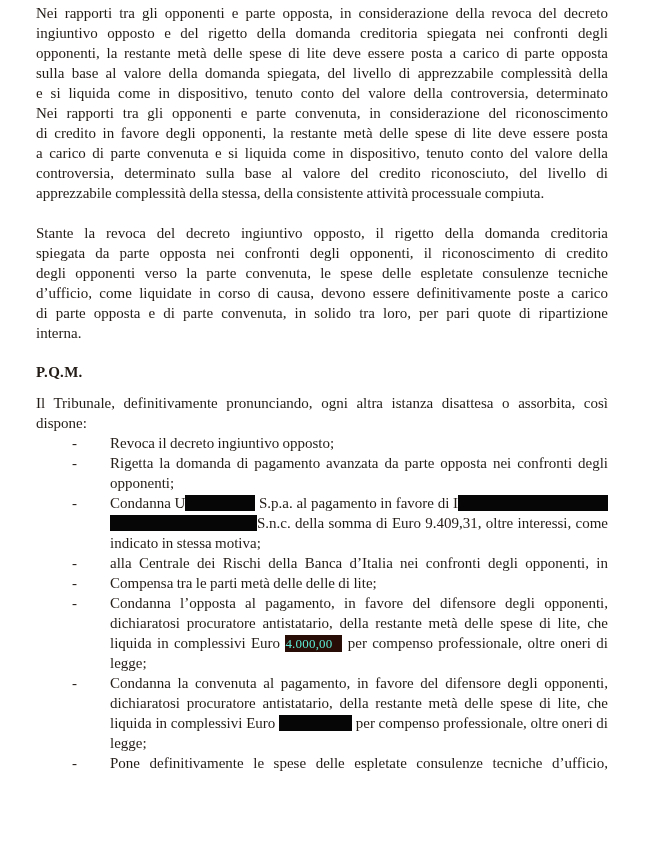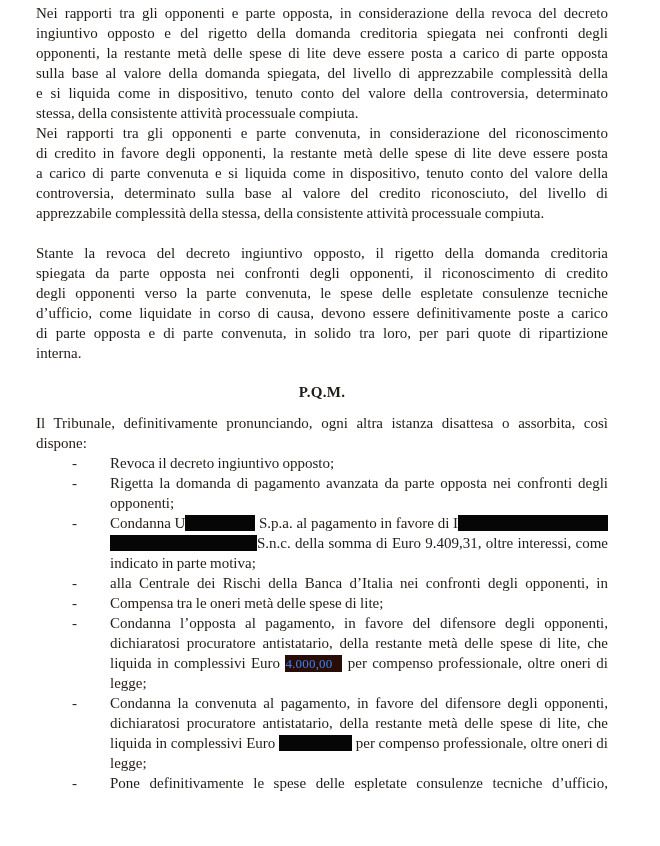--- a/index.html
+++ b/index.html
@@ -12,21 +12,20 @@
     font-family:"Liberation Serif","DejaVu Serif",serif;
     font-size:15px;
     line-height:20px;
     overflow:hidden;
     word-spacing:-0.4px;
   }
   .line { text-align:justify; text-align-last:left; min-height:20px; }
   .line.j { text-align-last:justify; }
   .spacer { height:20px; }
   .heading {
-    text-align:center;
     font-weight:bold;
     margin:19px 0 11px 0;
     letter-spacing:0.3px;
   }
   .list-item { position:relative; padding-left:74px; }
   .list-item .dash { position:absolute; left:36px; top:0; }
   .redact { display:inline-block; }
   .redact.black { background:#060606; height:16px; vertical-align:-3px; }
   .redact.amount {
     height:17px; line-height:17px; vertical-align:-4px;
@@ -38,21 +37,20 @@
 <body>
 
 <div class="page" style="color: rgb(34, 27, 22); background: rgb(255, 255, 255);">
   <div id="doc-body">
       <div class="paragraph">
         <div class="line j">Nei rapporti tra gli opponenti e parte opposta, in considerazione della revoca del decreto</div>
         <div class="line j">ingiuntivo opposto e del rigetto della domanda creditoria spiegata nei confronti degli</div>
         <div class="line j">opponenti, la restante metà delle spese di lite deve essere posta a carico di parte opposta</div>
         <div class="line j">sulla base al valore della domanda spiegata, del livello di apprezzabile complessità della</div>
         <div class="line j">e si liquida come in dispositivo, tenuto conto del valore della controversia, determinato</div>
-        <div class="line">stessa, della consistente attività processuale compiuta.</div>
       </div>
       <div class="paragraph">
         <div class="line j">Nei rapporti tra gli opponenti e parte convenuta, in considerazione del riconoscimento</div>
         <div class="line j">di credito in favore degli opponenti, la restante metà delle spese di lite deve essere posta</div>
         <div class="line j">a carico di parte convenuta e si liquida come in dispositivo, tenuto conto del valore della</div>
         <div class="line j">controversia, determinato sulla base al valore del credito riconosciuto, del livello di</div>
         <div class="line">apprezzabile complessità della stessa, della consistente attività processuale compiuta.</div>
       </div>
       <div class="spacer"></div>
       <div class="paragraph">
@@ -75,35 +73,35 @@
         </div>
         <div class="list-item">
           <span class="dash">-</span>
           <div class="line j">Rigetta la domanda di pagamento avanzata da parte opposta nei confronti degli</div>
           <div class="line">opponenti;</div>
         </div>
         <div class="list-item">
           <span class="dash">-</span>
           <div class="line j">Condanna U<span class="redact black" style="width: 70px; background: rgb(6, 6, 6);"></span> S.p.a. al pagamento in favore di I<span class="redact black" style="width: 150px; background: rgb(6, 6, 6);"></span></div>
           <div class="line j"><span class="redact black" style="width: 147px; background: rgb(6, 6, 6);"></span>S.n.c. della somma di Euro 9.409,31, oltre interessi, come</div>
-          <div class="line">indicato in parte motiva;</div>
+          <div class="line">indicato in stessa motiva;</div>
         </div>
         <div class="list-item">
           <span class="dash">-</span>
           <div class="line j">alla Centrale dei Rischi della Banca d’Italia nei confronti degli opponenti, in</div>
         </div>
         <div class="list-item">
           <span class="dash">-</span>
-          <div class="line">Compensa tra le oneri metà delle spese di lite;</div>
+          <div class="line">Compensa tra le parti metà delle delle di lite;</div>
         </div>
         <div class="list-item">
           <span class="dash">-</span>
           <div class="line j">Condanna l’opposta al pagamento, in favore del difensore degli opponenti,</div>
           <div class="line j">dichiaratosi procuratore antistatario, della restante metà delle spese di lite, che</div>
-          <div class="line j">liquida in complessivi Euro <span class="redact amount" style="width: 57px; background: rgb(39, 13, 5); color: #3b82f6;">4.000,00</span> per compenso professionale, oltre oneri di</div>
+          <div class="line j">liquida in complessivi Euro <span class="redact amount" style="width: 57px; background: rgb(39, 13, 5); color: #5eead4;">4.000,00</span> per compenso professionale, oltre oneri di</div>
           <div class="line">legge;</div>
         </div>
         <div class="list-item">
           <span class="dash">-</span>
           <div class="line j">Condanna la convenuta al pagamento, in favore del difensore degli opponenti,</div>
           <div class="line j">dichiaratosi procuratore antistatario, della restante metà delle spese di lite, che</div>
           <div class="line j">liquida in complessivi Euro <span class="redact black" style="width: 73px; background: rgb(6, 6, 6);"></span> per compenso professionale, oltre oneri di</div>
           <div class="line">legge;</div>
         </div>
         <div class="list-item">

